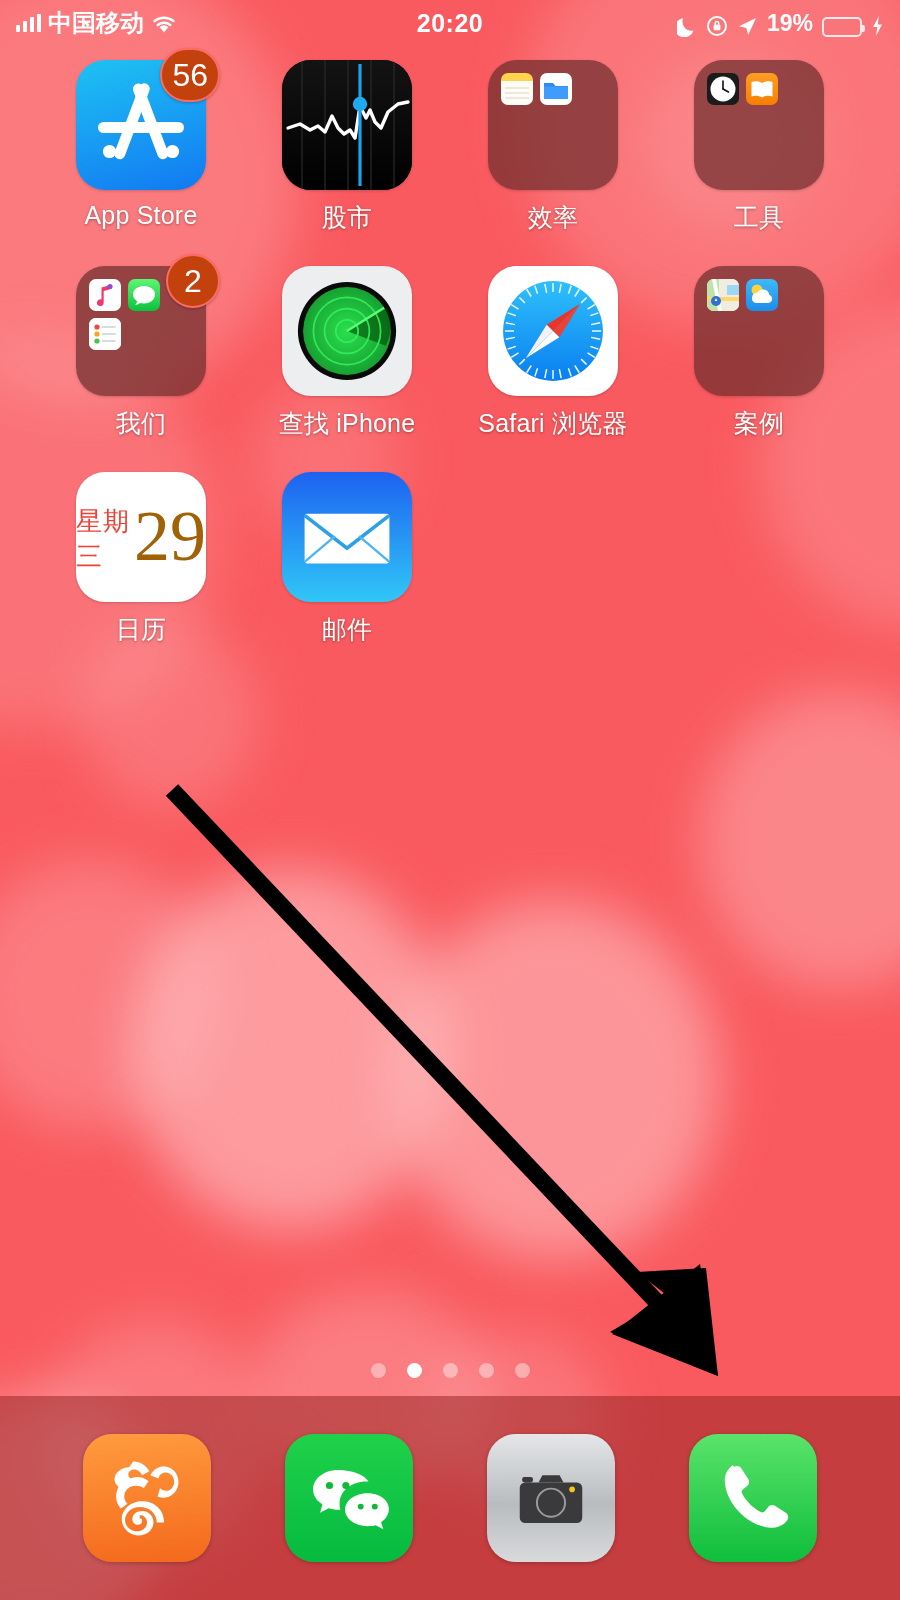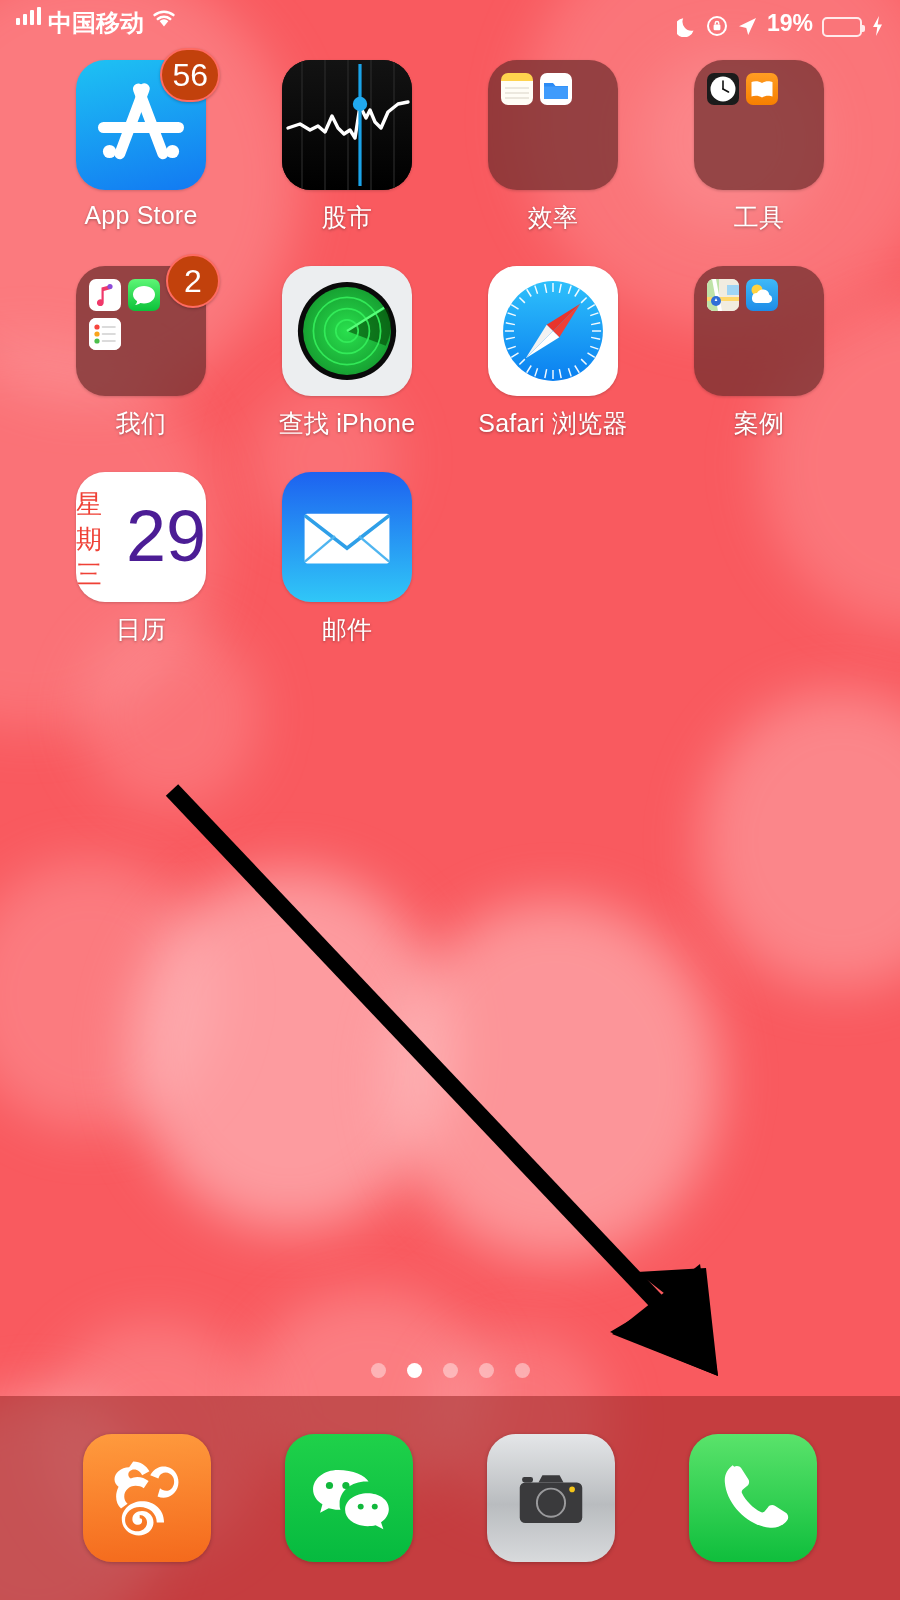--- a/index.html
+++ b/index.html
@@ -22,21 +22,21 @@
     position:absolute; border-radius:50%;
     filter: blur(26px);
   }
 
   
   #statusbar {
     position: absolute; top: 0; left: 0; right: 0; height: 46px;
     display: flex; align-items: center; color: #fff;
     padding: 0 16px; font-size: 23px; z-index: 30;
   }
-  #sb-left { display: flex; align-items: flex-start; gap: 7px; }
+  #sb-left { display: flex; align-items: center; gap: 7px; }
   #sb-center { position:absolute; left:0; right:0; text-align:center;
                font-size: 25px; font-weight: 600; letter-spacing: .5px; }
   #sb-right { margin-left:auto; display:flex; align-items:flex-end; gap:9px; z-index:2; }
   .bars { display:flex; align-items:flex-end; gap:3px; height:18px; }
   .bars i { display:block; width:4px; background:#fff; border-radius:1px; }
   .bars i:nth-child(1){height:7px}
   .bars i:nth-child(2){height:11px}
   .bars i:nth-child(3){height:15px}
   .bars i:nth-child(4){height:18px}
   #carrier { font-size: 24px; font-weight: 600; }
@@ -90,21 +90,21 @@
   
   .i-stocks { background:#0c0c0c; }
   
   .i-safari { background:#fff; display:flex; align-items:center; justify-content:center; }
   
   .i-find { background:#eceef0; display:flex; align-items:center; justify-content:center; }
   
   .i-cal { background:#fff; display:flex; flex-direction:row; align-items:center;
            justify-content:center; }
   .cal-dow { color:#ef4136; font-size:26px; margin-top:4px; letter-spacing:1px; }
-  .cal-day { color:#4c1d95; font-size:72px; line-height:.92; font-weight:300; margin-top:-2px;}
+  .cal-day { color:#a16207; font-size:72px; line-height:.92; font-weight:300; margin-top:-2px;font-family:Liberation Serif, serif;}
   
   .i-mail { background: linear-gradient(180deg,#1d62f0 0%, #30c7f7 100%);
             display:flex; align-items:center; justify-content:center; }
 
   
   .m-clock  { background:#1b1b1b; display:flex;align-items:center;justify-content:center; }
   .m-books  { background: linear-gradient(180deg,#ff9d23,#f77f00);
               display:flex;align-items:center;justify-content:center; }
   .m-notes  { background: linear-gradient(180deg,#ffd34e 0%, #ffd34e 26%, #fffdf6 26%); }
   .m-files  { background:#fff; display:flex;align-items:center;justify-content:center; }
@@ -180,20 +180,21 @@
       <span id="carrier">中国移动</span>
       <span style="display:inline-block;width:26px;height:20px;">
         <svg viewBox="0 0 26 20" width="26" height="20">
           <path d="M13 18.6 L8.6 12.9 a7.4 7.4 0 0 1 8.8 0 Z" fill="#fff"></path>
           <path d="M3.6 7.0 a15 15 0 0 1 18.8 0" stroke="#fff" stroke-width="2.6" fill="none" stroke-linecap="round"></path>
           <path d="M6.8 11.0 a10.2 10.2 0 0 1 12.4 0" stroke="#fff" stroke-width="2.6" fill="none" stroke-linecap="round"></path>
         </svg>
       </span>
     </div>
 
+    <div id="sb-center">20:20</div>
 
     <div id="sb-right">
       <span style="display:inline-block;width:20px;height:22px;">
         <svg viewBox="0 0 20 22" width="20" height="22">
           <path d="M16.5 15.4 A9 9 0 0 1 6.2 3.2 A9.6 9.6 0 1 0 16.5 15.4 Z" fill="#fff"></path>
         </svg>
       </span>
       <span style="display:inline-block;width:22px;height:22px;">
         <svg viewBox="0 0 22 22" width="22" height="22">
           <circle cx="11" cy="11" r="9" stroke="#fff" stroke-width="2" fill="none"></circle>

